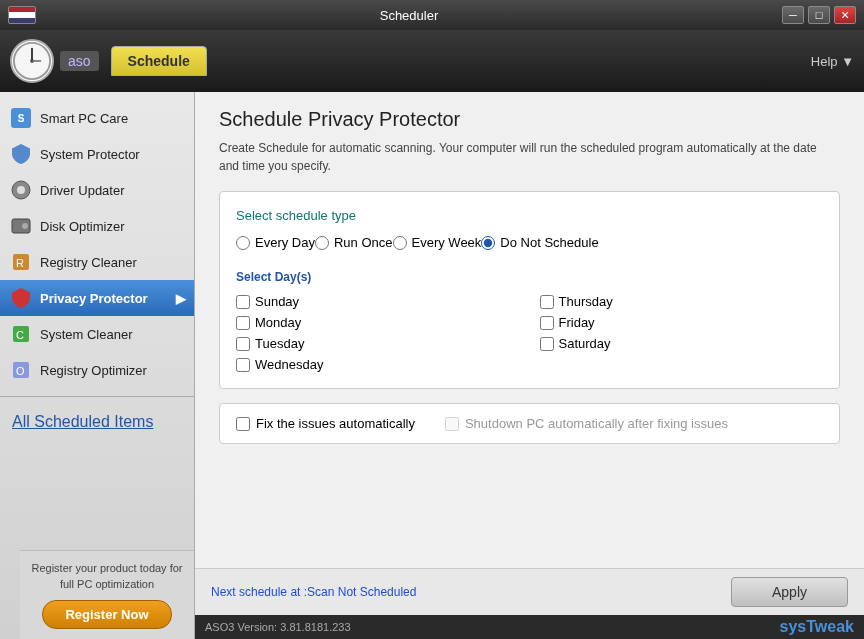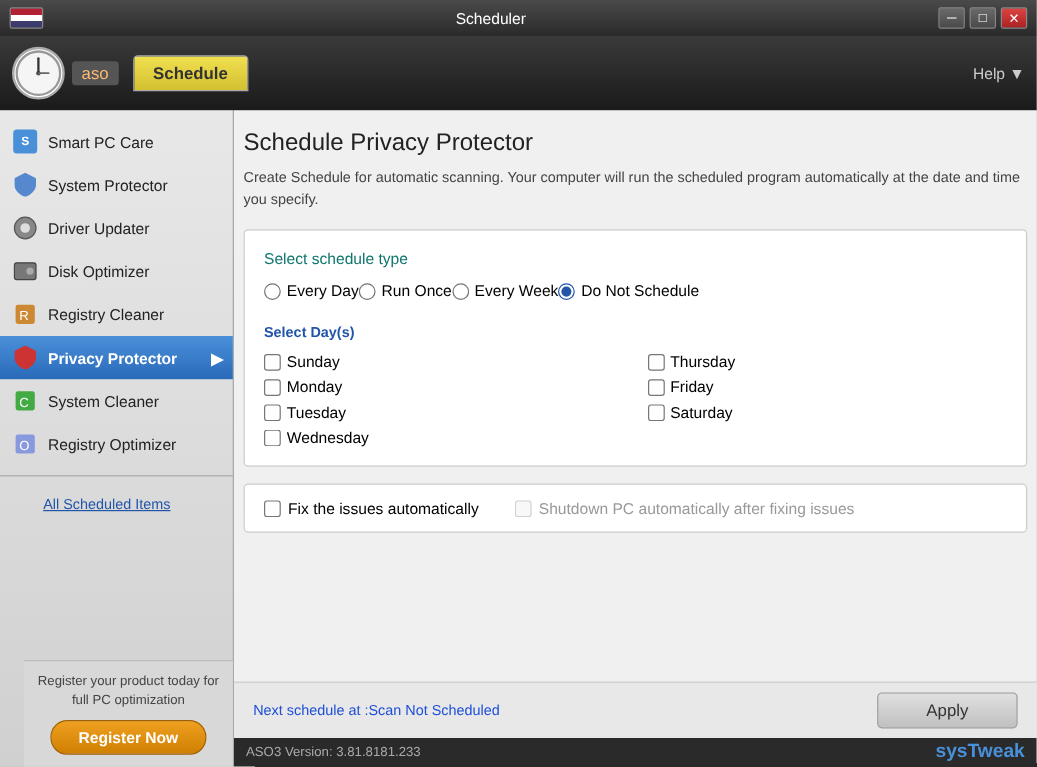--- a/index.html
+++ b/index.html
@@ -34,21 +34,21 @@
       display: flex;
       align-items: center;
       padding: 0 10px;
       gap: 12px;
     }
     .logo-area { display: flex; align-items: center; gap: 6px; }
     .clock-icon {
       width: 44px; height: 44px; border-radius: 50%; background: white; border: 2px solid #aaa;
       display: flex; align-items: center; justify-content: center; position: relative; overflow: hidden;
     }
-    .aso-label { color: #fdba74; font-size: 14px; background: #555; padding: 2px 8px; border-radius: 3px; }
+    .aso-label { color: #c4b5fd; font-size: 14px; background: #555; padding: 2px 8px; border-radius: 3px; }
     .schedule-tab {
       background: linear-gradient(to bottom, #f0e050, #d4c030);
       color: #333;
       font-weight: bold;
       font-size: 14px;
       padding: 6px 16px;
       border-radius: 4px 4px 0 0;
       border: 1px solid #aaa;
     }
     .help-btn { margin-left: auto; color: #ccc; font-size: 13px; cursor: pointer; }
@@ -81,21 +81,21 @@
       font-weight: bold;
     }
     .sidebar-item.active .arrow { color: white; position: absolute; right: 8px; }
     .sidebar-icon {
       width: 22px; height: 22px; display: flex; align-items: center; justify-content: center; flex-shrink: 0;
     }
     
     .icon-smart { width:20px;height:20px;background:#4a90d9;border-radius:3px;display:flex;align-items:center;justify-content:center;color:white;font-size:10px;font-weight:bold; }
 
     .sidebar-divider { border: none; border-top: 1px solid #aaa; margin: 8px 0; }
-    .sidebar-link { padding: 8px 12px; color: #2255aa; text-decoration: underline; cursor: pointer; font-size: 12px; margin-left: 24px; }
+    .sidebar-link { padding: 8px 12px; color: #2255aa; text-decoration: underline; cursor: pointer; font-size: 16px; }
 
     .sidebar-bottom {
       margin-top: auto;
       padding: 10px;
       background: #d8d8d8;
       border-top: 1px solid #bbb;
       text-align: center;
       margin-left: 20px;
     }
     .sidebar-bottom p { font-size: 11px; color: #444; margin-bottom: 8px; line-height: 1.4; }
@@ -114,21 +114,21 @@
     
     .content-area {
       flex: 1;
       background: #f0f0f0;
       display: flex;
       flex-direction: column;
       overflow: hidden;
     }
     .content-inner {
       flex: 1;
-      padding: 16px 8px;
+      padding: 16px 24px;
       overflow-y: auto;
     }
     .page-title { font-size: 20px; font-weight: normal; color: #222; margin-bottom: 8px; }
     .page-desc { font-size: 12px; color: #444; margin-bottom: 16px; line-height: 1.5; }
 
     
     .schedule-card {
       background: white;
       border: 1px solid #ccc;
       border-radius: 4px;

